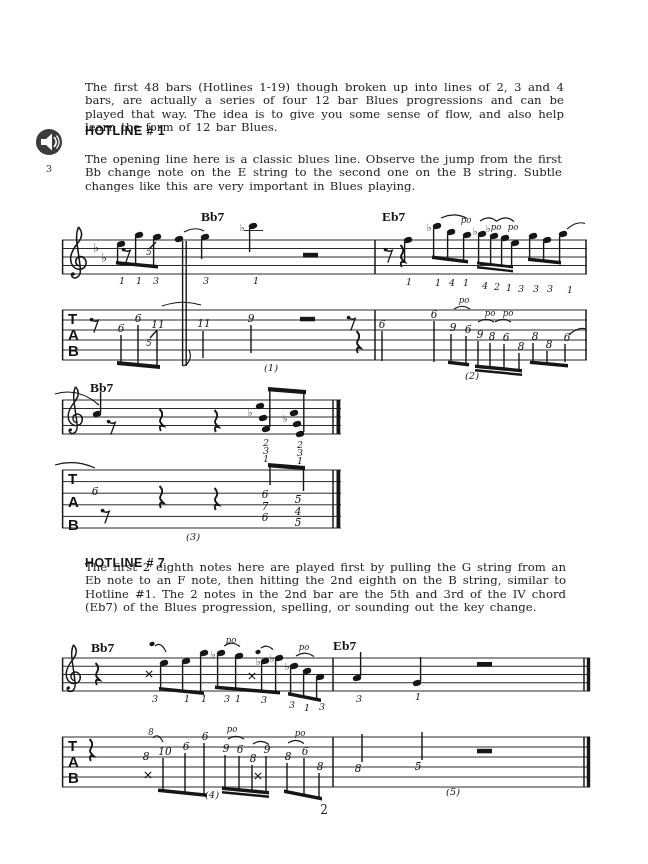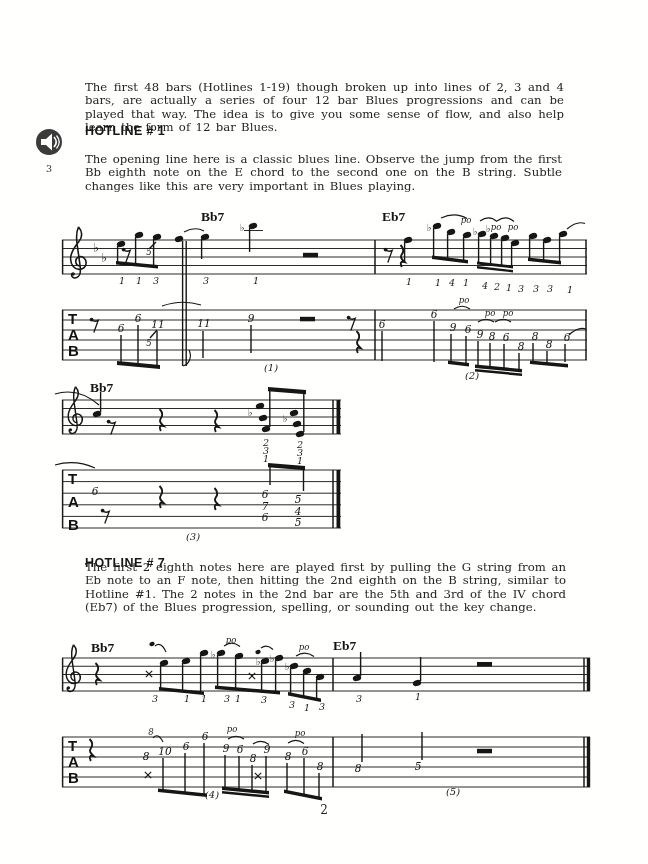--- a/index.html
+++ b/index.html
@@ -71,21 +71,21 @@
     <svg width="30" height="30" viewBox="0 0 30 30">
       <circle cx="15" cy="14" r="13" fill="#3b3b3b"></circle>
       <polygon points="7,11 12,11 18,5.5 18,22.5 12,17 7,17" fill="#ffffff"></polygon>
       <path d="M20,9 Q24.5,14 20,19" stroke="#ffffff" stroke-width="1.6" fill="none"></path>
       <path d="M22.5,7.5 Q28,14 22.5,20.5" stroke="#ffffff" stroke-width="1.2" fill="none"></path>
     </svg>
     <div class="tracknum">3</div>
   </div>
 
   <h2 class="hl hl1">HOTLINE # 1</h2>
-  <p class="body b1">The opening line here is a classic blues line. Observe the jump from the first Bb eighth note on the E chord to the second one on the B string. Subtle changes like this are very important in Blues playing.</p>
+  <p class="body b1">The opening line here is a classic blues line. Observe the jump from the first Bb change note on the E string to the second one on the B string. Subtle changes like this are very important in Blues playing.</p>
 
   <svg class="sys" viewBox="0 0 648 175" style="top:205px;height:175px">
     <g>
       <line class="staff" x1="62" y1="35" x2="587" y2="35"></line>
         <line class="staff" x1="62" y1="43.5" x2="587" y2="43.5"></line>
       <line class="staff" x1="62" y1="52" x2="587" y2="52"></line>
         <line class="staff" x1="62" y1="60.5" x2="587" y2="60.5"></line>
       <line class="staff" x1="62" y1="69" x2="587" y2="69"></line>
       <line class="bl" x1="62.6" y1="35" x2="62.6" y2="69"></line>
         <line class="bl" x1="375" y1="35" x2="375" y2="69"></line>

